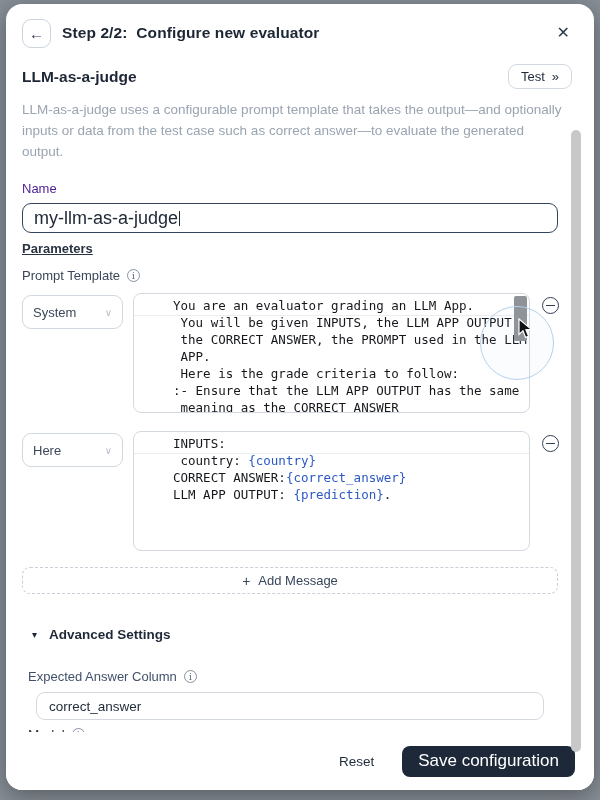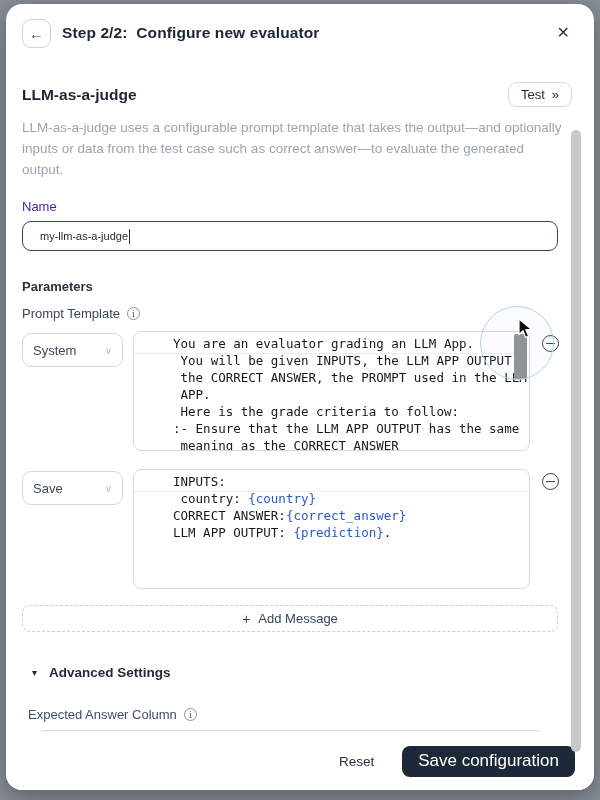--- a/index.html
+++ b/index.html
@@ -17,39 +17,39 @@
   .hdr { display:flex; align-items:center; height:30px; }
   .back-btn {
     width:29px; height:29px; border:1px solid #ccd3db; border-radius:9px;
     background:#fff; display:flex; align-items:center; justify-content:center;
     color:#2e3a4d; font-size:15px; cursor:pointer;
   }
   .hdr-title { margin-left:11px; font-size:15.5px; font-weight:bold; color:#1c2634; white-space:pre; letter-spacing:.1px; }
   .close-x { margin-left:auto; margin-right:8px; font-size:16px; color:#2e3a4d; cursor:pointer; line-height:1; }
 
   
-  .eval-row { display:flex; align-items:center; margin-top:34px; }
+  .eval-row { display:flex; align-items:center; margin-top:16px; }
   .eval-title { font-size:15.5px; font-weight:bold; color:#1c2634; }
   .test-btn {
     margin-left:auto; margin-right:6px; display:flex; align-items:center; gap:7px;
     border:1px solid #d2d8df; border-radius:9px; background:#fff;
     padding:4px 12px; font-size:13px; color:#1f2a3a; cursor:pointer;
   }
   .test-btn .dbl { font-size:13px; color:#1f2a3a; }
 
   .desc { margin-top:10px; font-size:13.5px; line-height:21px; color:#9aa4b1; max-width:542px; }
 
   .field-label { margin-top:19px; font-size:13px; color:#4c1d95; }
   .name-input {
     margin-top:7px; width:536px; height:30px; border:1.5px solid #34445c; border-radius:9px;
-    display:flex; align-items:center; padding:0 17px; font-size:11px; color:#202a38; background:#fff;
+    display:flex; align-items:center; padding:0 11px; font-size:18px; color:#202a38; background:#fff;
   }
   .caret { display:inline-block; width:1px; height:15px; background:#202a38; margin-left:1px; }
 
-  .params-label { margin-top:28px; font-size:13px; font-weight:bold; color:#2a3342; }
+  .params-label { margin-top:8px; font-size:13px; font-weight:bold; color:#2a3342;text-decoration:underline; }
   .pt-row { margin-top:12px; display:flex; align-items:center; gap:7px; font-size:13px; color:#3a475a; }
 
   .info-icon {
     width:13px; height:13px; border:1px solid #5b6activity677; border-radius:50%;
     display:inline-flex; align-items:center; justify-content:center;
     font-size:9px; color:#56627a; border:1px solid #8792a2; font-family:"DejaVu Serif", serif;
   }
 
   
   .msg-row { display:flex; align-items:flex-start; margin-top:10px; }
@@ -170,21 +170,21 @@
  Here is the grade criteria to follow:
 :- Ensure that the LLM APP OUTPUT has the same
  meaning as the CORRECT ANSWER</div>
         <div class="ed-scroll-thumb"></div>
       </div>
       <div class="minus-btn"></div>
     </div>
 
     <div class="msg-row user">
       <div class="role-select">
-        <span>Save</span>
+        <span>Here</span>
         <span class="chev">∨</span>
       </div>
       <div class="editor">
         <div class="firstline-rule"></div>
         <div class="code"><div><span>INPUTS:</span></div><div><span> country: </span><span class="var" style="color: rgb(43, 89, 195);">{country}</span></div><div><span>CORRECT ANSWER:</span><span class="var" style="color: rgb(43, 89, 195);">{correct_answer}</span></div><div><span>LLM APP OUTPUT: </span><span class="var" style="color: rgb(43, 89, 195);">{prediction}</span><span>.</span></div></div>
       </div>
       <div class="minus-btn"></div>
     </div>
 
     <div class="add-msg">

